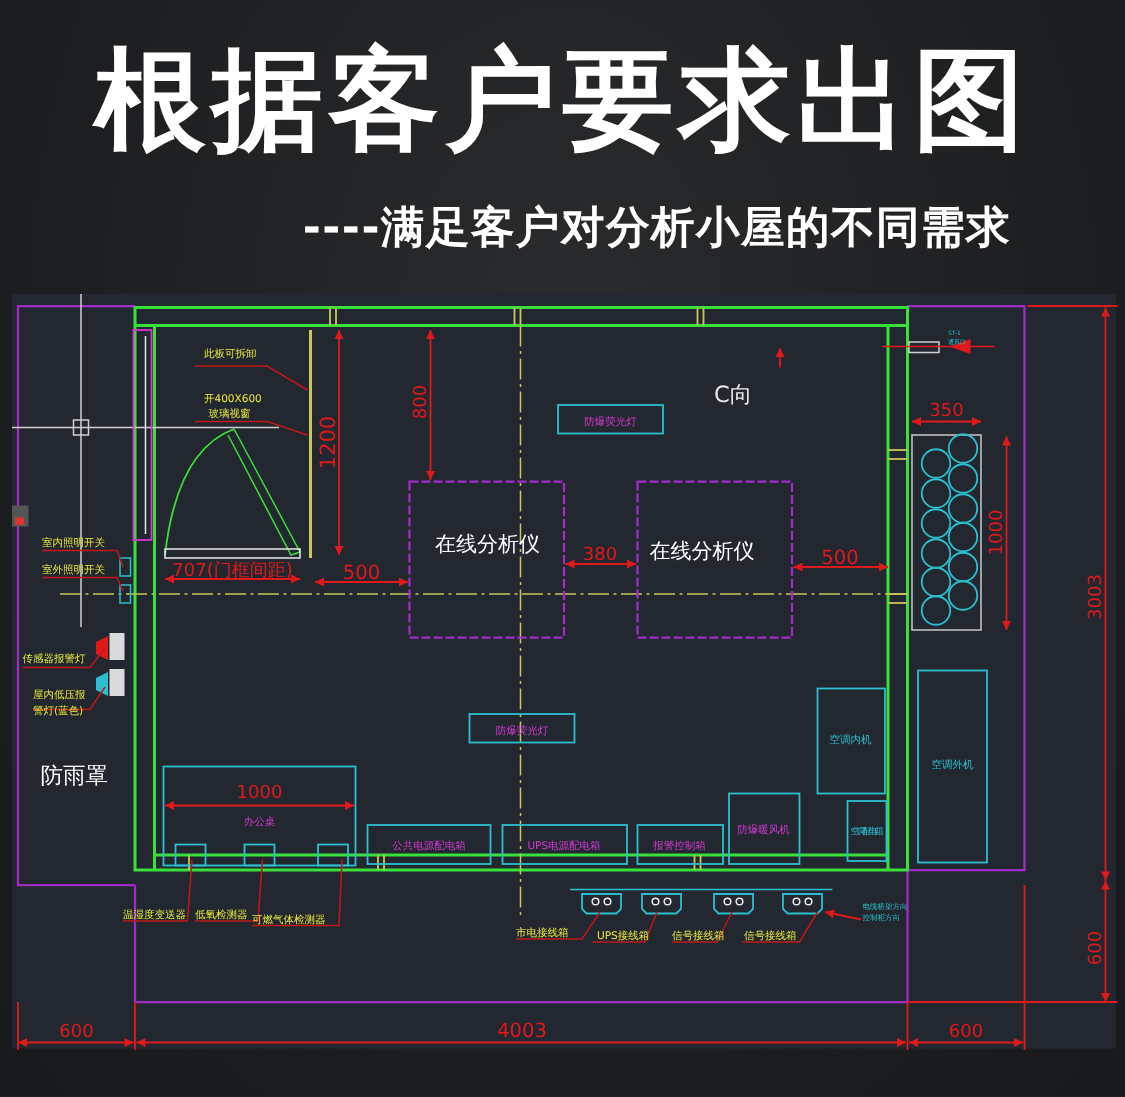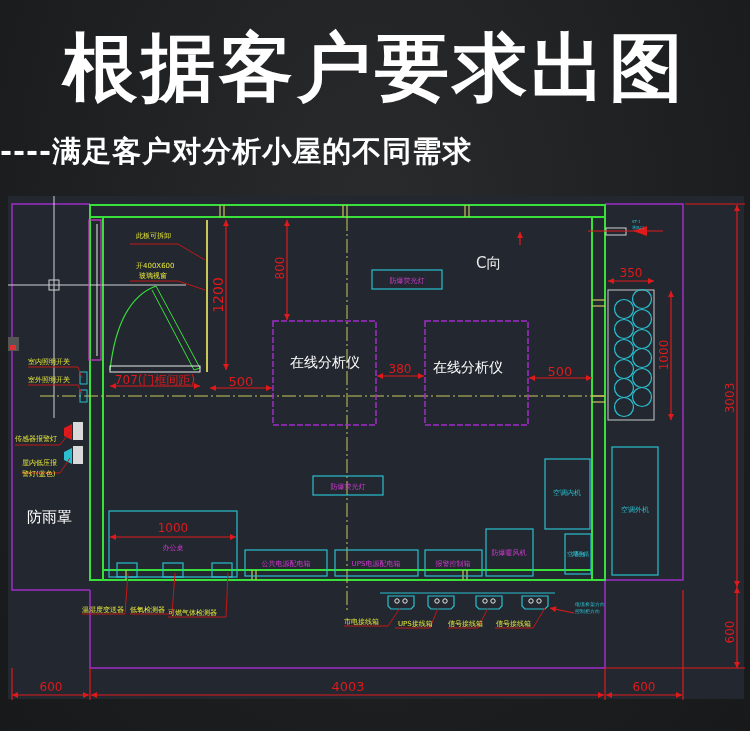--- a/index.html
+++ b/index.html
@@ -1,19 +1,19 @@
 <!DOCTYPE html>
 <html><head>
 <meta charset="utf-8">
 <style>
   html,body{margin:0;padding:0;}
   body{width:750px;height:731px;background:#1d1e20;position:relative;overflow:hidden;font-family:"DejaVu Sans",sans-serif;}
   .bgtex{position:absolute;inset:0;background:radial-gradient(ellipse at 50% 30%,#2a2b2d 0%,#1c1d1f 70%,#18191a 100%);}
   .title{position:absolute;left:0;width:750px;top:22px;text-align:center;color:#fff;font-size:74px;font-weight:bold;letter-spacing:4px;line-height:90px;}
-  .subtitle{position:absolute;left:0;width:674px;top:132px;text-align:left;color:#fff;font-size:29px;font-weight:bold;letter-spacing:1px;}
+  .subtitle{position:absolute;left:0;width:674px;top:132px;text-align:right;color:#fff;font-size:29px;font-weight:bold;letter-spacing:1px;}
   .panel{position:absolute;left:8px;top:196px;width:736px;height:503px;background:#232830;}
   svg{position:absolute;left:0;top:0;}
   .t{font-family:"DejaVu Sans",sans-serif;}
 </style>
 </head>
 <body>
 
 <div class="bgtex"></div>
 <div class="title">根据客户要求出图</div>
 <div class="subtitle">----满足客户对分析小屋的不同需求</div>

